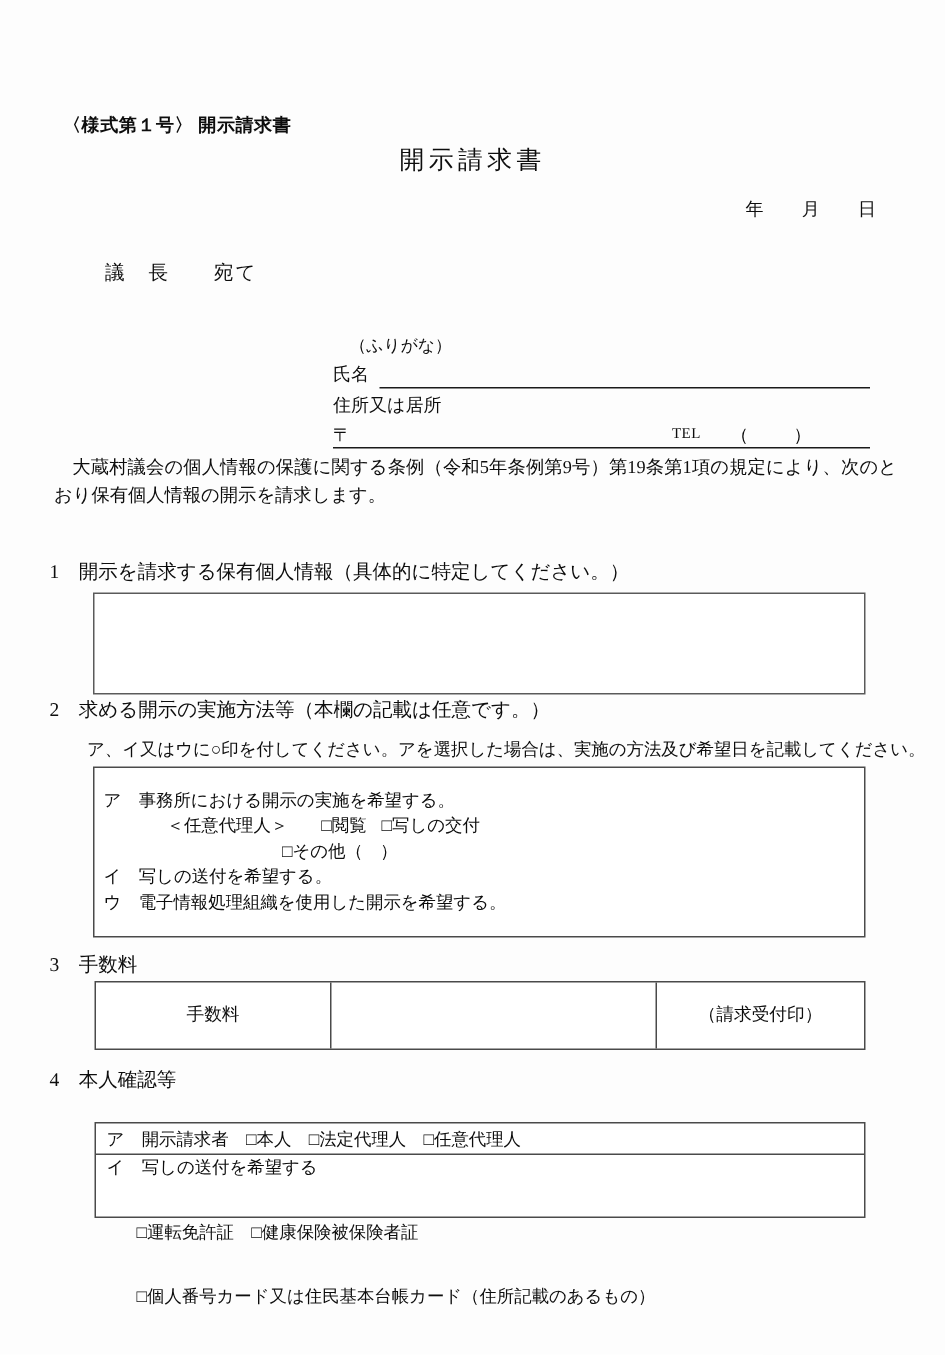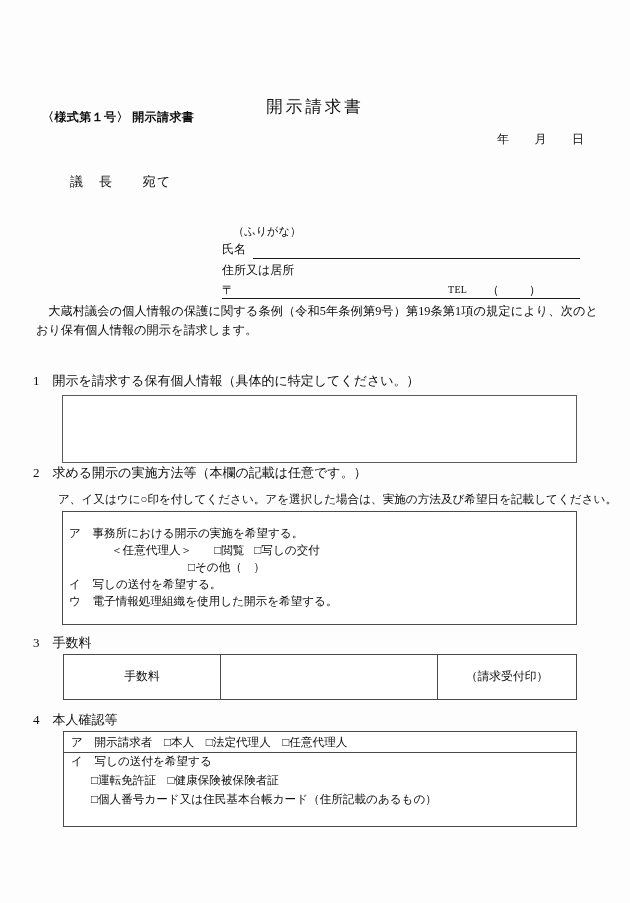--- a/index.html
+++ b/index.html
@@ -20,21 +20,21 @@
     inset: 0;
     background: #fdfdfd;
   }
 
   
   .t { position: absolute; white-space: pre; line-height: 1.0; }
   .fs11 { font-size: 11.2px; }
   .fs12 { font-size: 12px; }
   .fs13 { font-size: 13px; }
   .fs16 { font-size: 16.5px; }
-  .bold { font-weight: 700; margin-top: 34px; }
+  .bold { font-weight: 700; }
 
   
   #form-number { left: 42px; top: 77px; letter-spacing: .4px; }
   #doc-title   { left: 0; top: 99px; width: 630px; text-align: center; white-space: normal; letter-spacing: 3px; }
   #date-line   { left: 497px; top: 133px; letter-spacing: .5px; }
   #addressee   { left: 70px; top: 175px; letter-spacing: 1.5px; }
 
   
   #furigana-label { left: 233px; top: 226px; }
   #name-label     { left: 222px; top: 243px; }
@@ -105,34 +105,34 @@
     display: flex; align-items: center; justify-content: center;
     font-size: 11.8px;
     box-sizing: border-box;
   }
   #fee-label-cell { width: 157px; border-right: 1.1px solid #4a4a4a; }
   #fee-value-cell { width: 217px; border-right: 1.1px solid #4a4a4a; }
   #fee-seal-cell  { flex: 1; }
 
   
   #sec4-box {
-    position: absolute; left: 63px; top: 731px;
-    width: 514px; height: 96px;
+    position: absolute; left: 63px; top: 748px;
+    width: 514px; height: 64px;
     border: 1.1px solid #4a4a4a;
     background: #fff;
     box-sizing: border-box;
   }
   #sec4-row-a {
     height: 21px; border-bottom: 1.1px solid #4a4a4a;
     display: flex; align-items: center; padding-left: 7px;
     font-size: 11.6px; box-sizing: border-box;
   }
   #sec4-body { padding: 3px 0 0 7px; }
   #sec4-body .row { font-size: 11.6px; line-height: 1.0; height: 19px; }
-  .doc-ind { padding-left: 20px; }
+  .doc-ind { padding-left: 20px; margin-top: 24px; }
   .cb { letter-spacing: 0; }
 </style>
 </head>
 <body>
 
 <div class="page">
 
   <div class="t fs12 bold" id="form-number">〈様式第１号〉 開示請求書</div>
 
   <div class="t fs16" id="doc-title">開示請求書</div>

